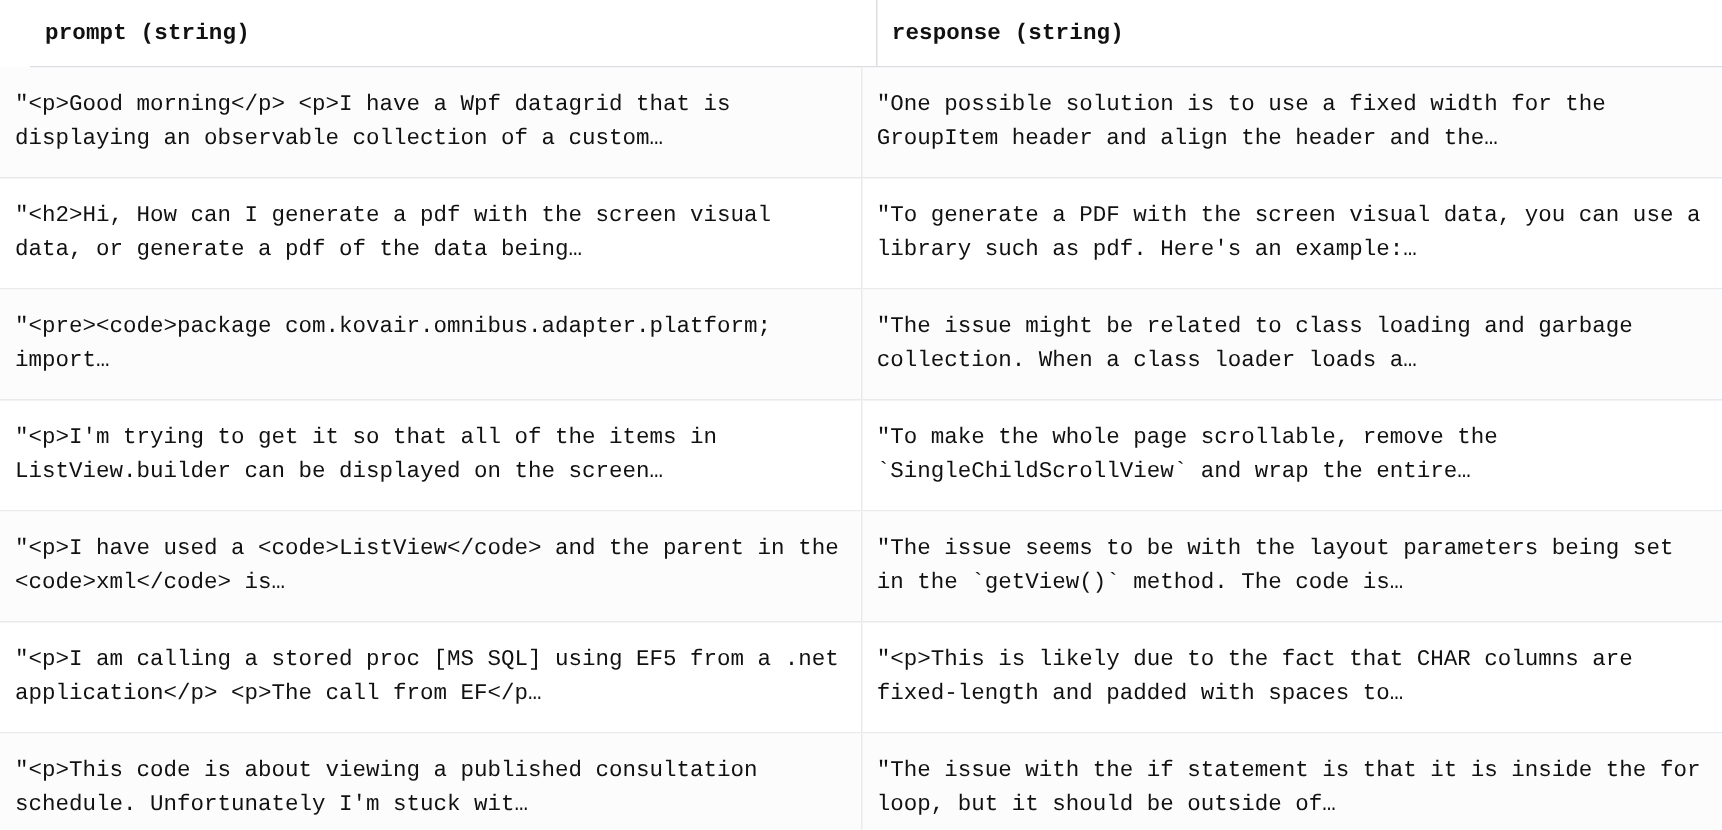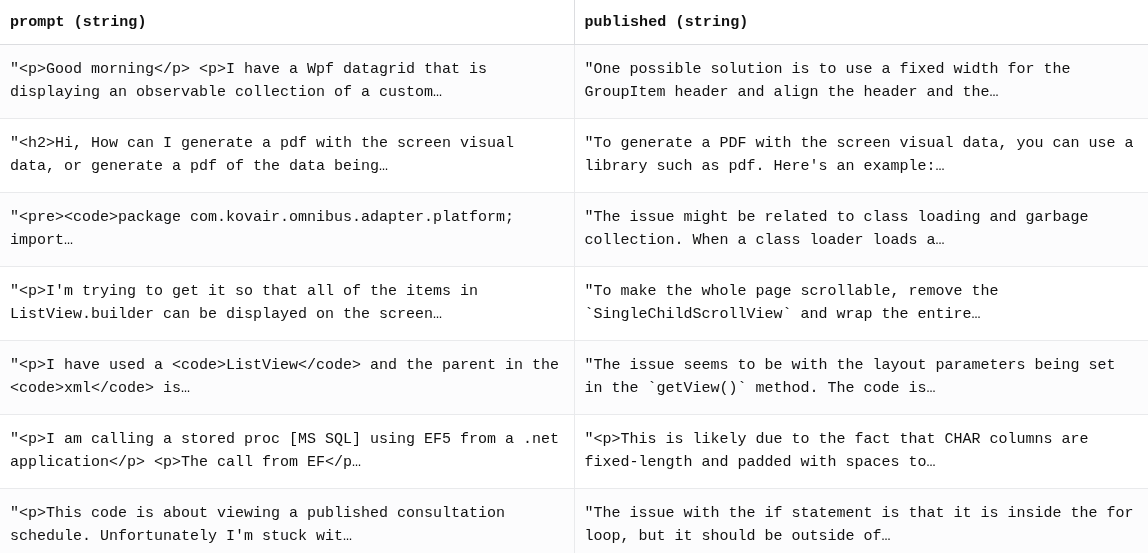--- a/index.html
+++ b/index.html
@@ -18,20 +18,21 @@
   }
   .table {
     display: flex;
     flex-direction: column;
     width: 100%;
   }
   .header-row {
     display: flex;
     border-bottom: 1px solid #dcdde0;
     background: #fff;
+    margin-left: 20px;
   }
   .header-cell {
     flex: 1;
     padding: 14px 10px 13px 10px;
     font-weight: 700;
     border-right: 1px solid #dcdde0;
     letter-spacing: 0.1px;
     white-space: nowrap;
   }
   .header-cell:last-child {
@@ -69,21 +70,21 @@
 </head>
 <body>
 
 <div class="table">
   <div class="header-row">
     <div class="header-cell">
       <span>prompt</span>
       <span> (<span>string</span>)</span>
     </div>
     <div class="header-cell">
-      <span>published</span>
+      <span>response</span>
       <span> (<span>string</span>)</span>
     </div>
   </div>
 
   <div class="data-row">
     <div class="data-cell">
         <div class="cell-text">"&lt;p&gt;Good morning&lt;/p&gt; &lt;p&gt;I have a Wpf datagrid that is displaying an observable collection of a custom…</div>
       </div>
     <div class="data-cell">
         <div class="cell-text">"One possible solution is to use a fixed width for the GroupItem header and align the header and the…</div>

